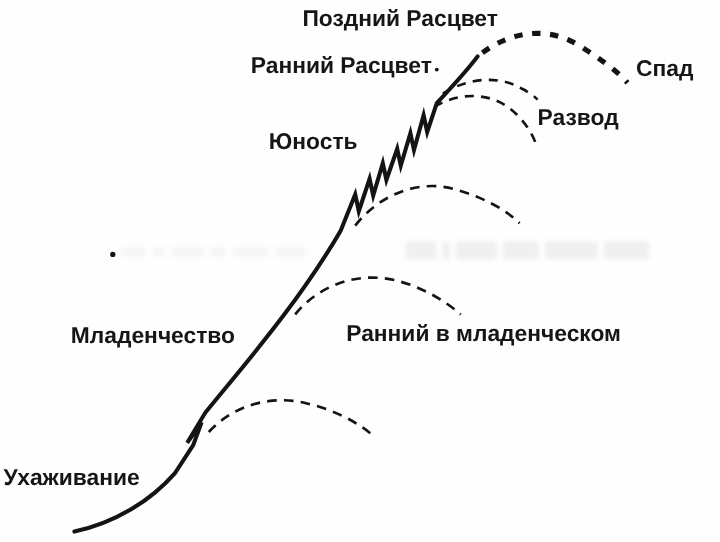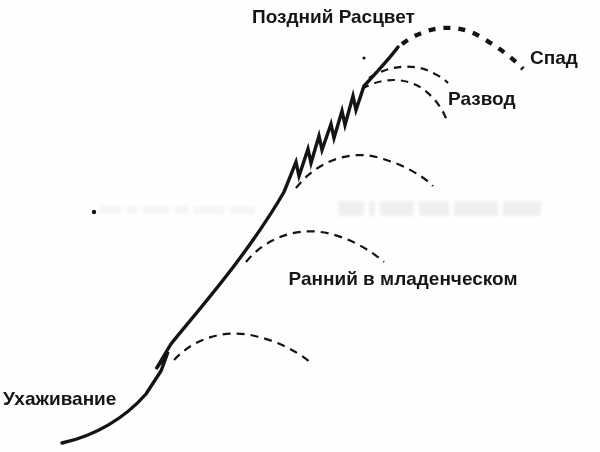--- a/index.html
+++ b/index.html
@@ -100,26 +100,29 @@
     <i style="width:26px"></i>
       <i style="width:6px"></i>
       <i style="width:34px"></i>
     <i style="width:30px"></i>
       <i style="width:44px"></i>
       <i style="width:38px"></i>
   </div>
 
   <div class="lbl lbl-late-prime">Поздний Расцвет</div>
 
+  <div class="lbl lbl-early-prime">Ранний Расцвет</div>
 
   <div class="lbl lbl-decline">Спад</div>
 
   <div class="lbl lbl-divorce">Развод</div>
 
+  <div class="lbl lbl-adolescence">Юность</div>
 
+  <div class="lbl lbl-infancy">Младенчество</div>
 
   <div class="lbl lbl-infant-death">
     <span>Ранний в младенческом</span><br>
   </div>
 
   <div class="lbl lbl-courtship">Ухаживание</div>
 
 
 </div>
 

